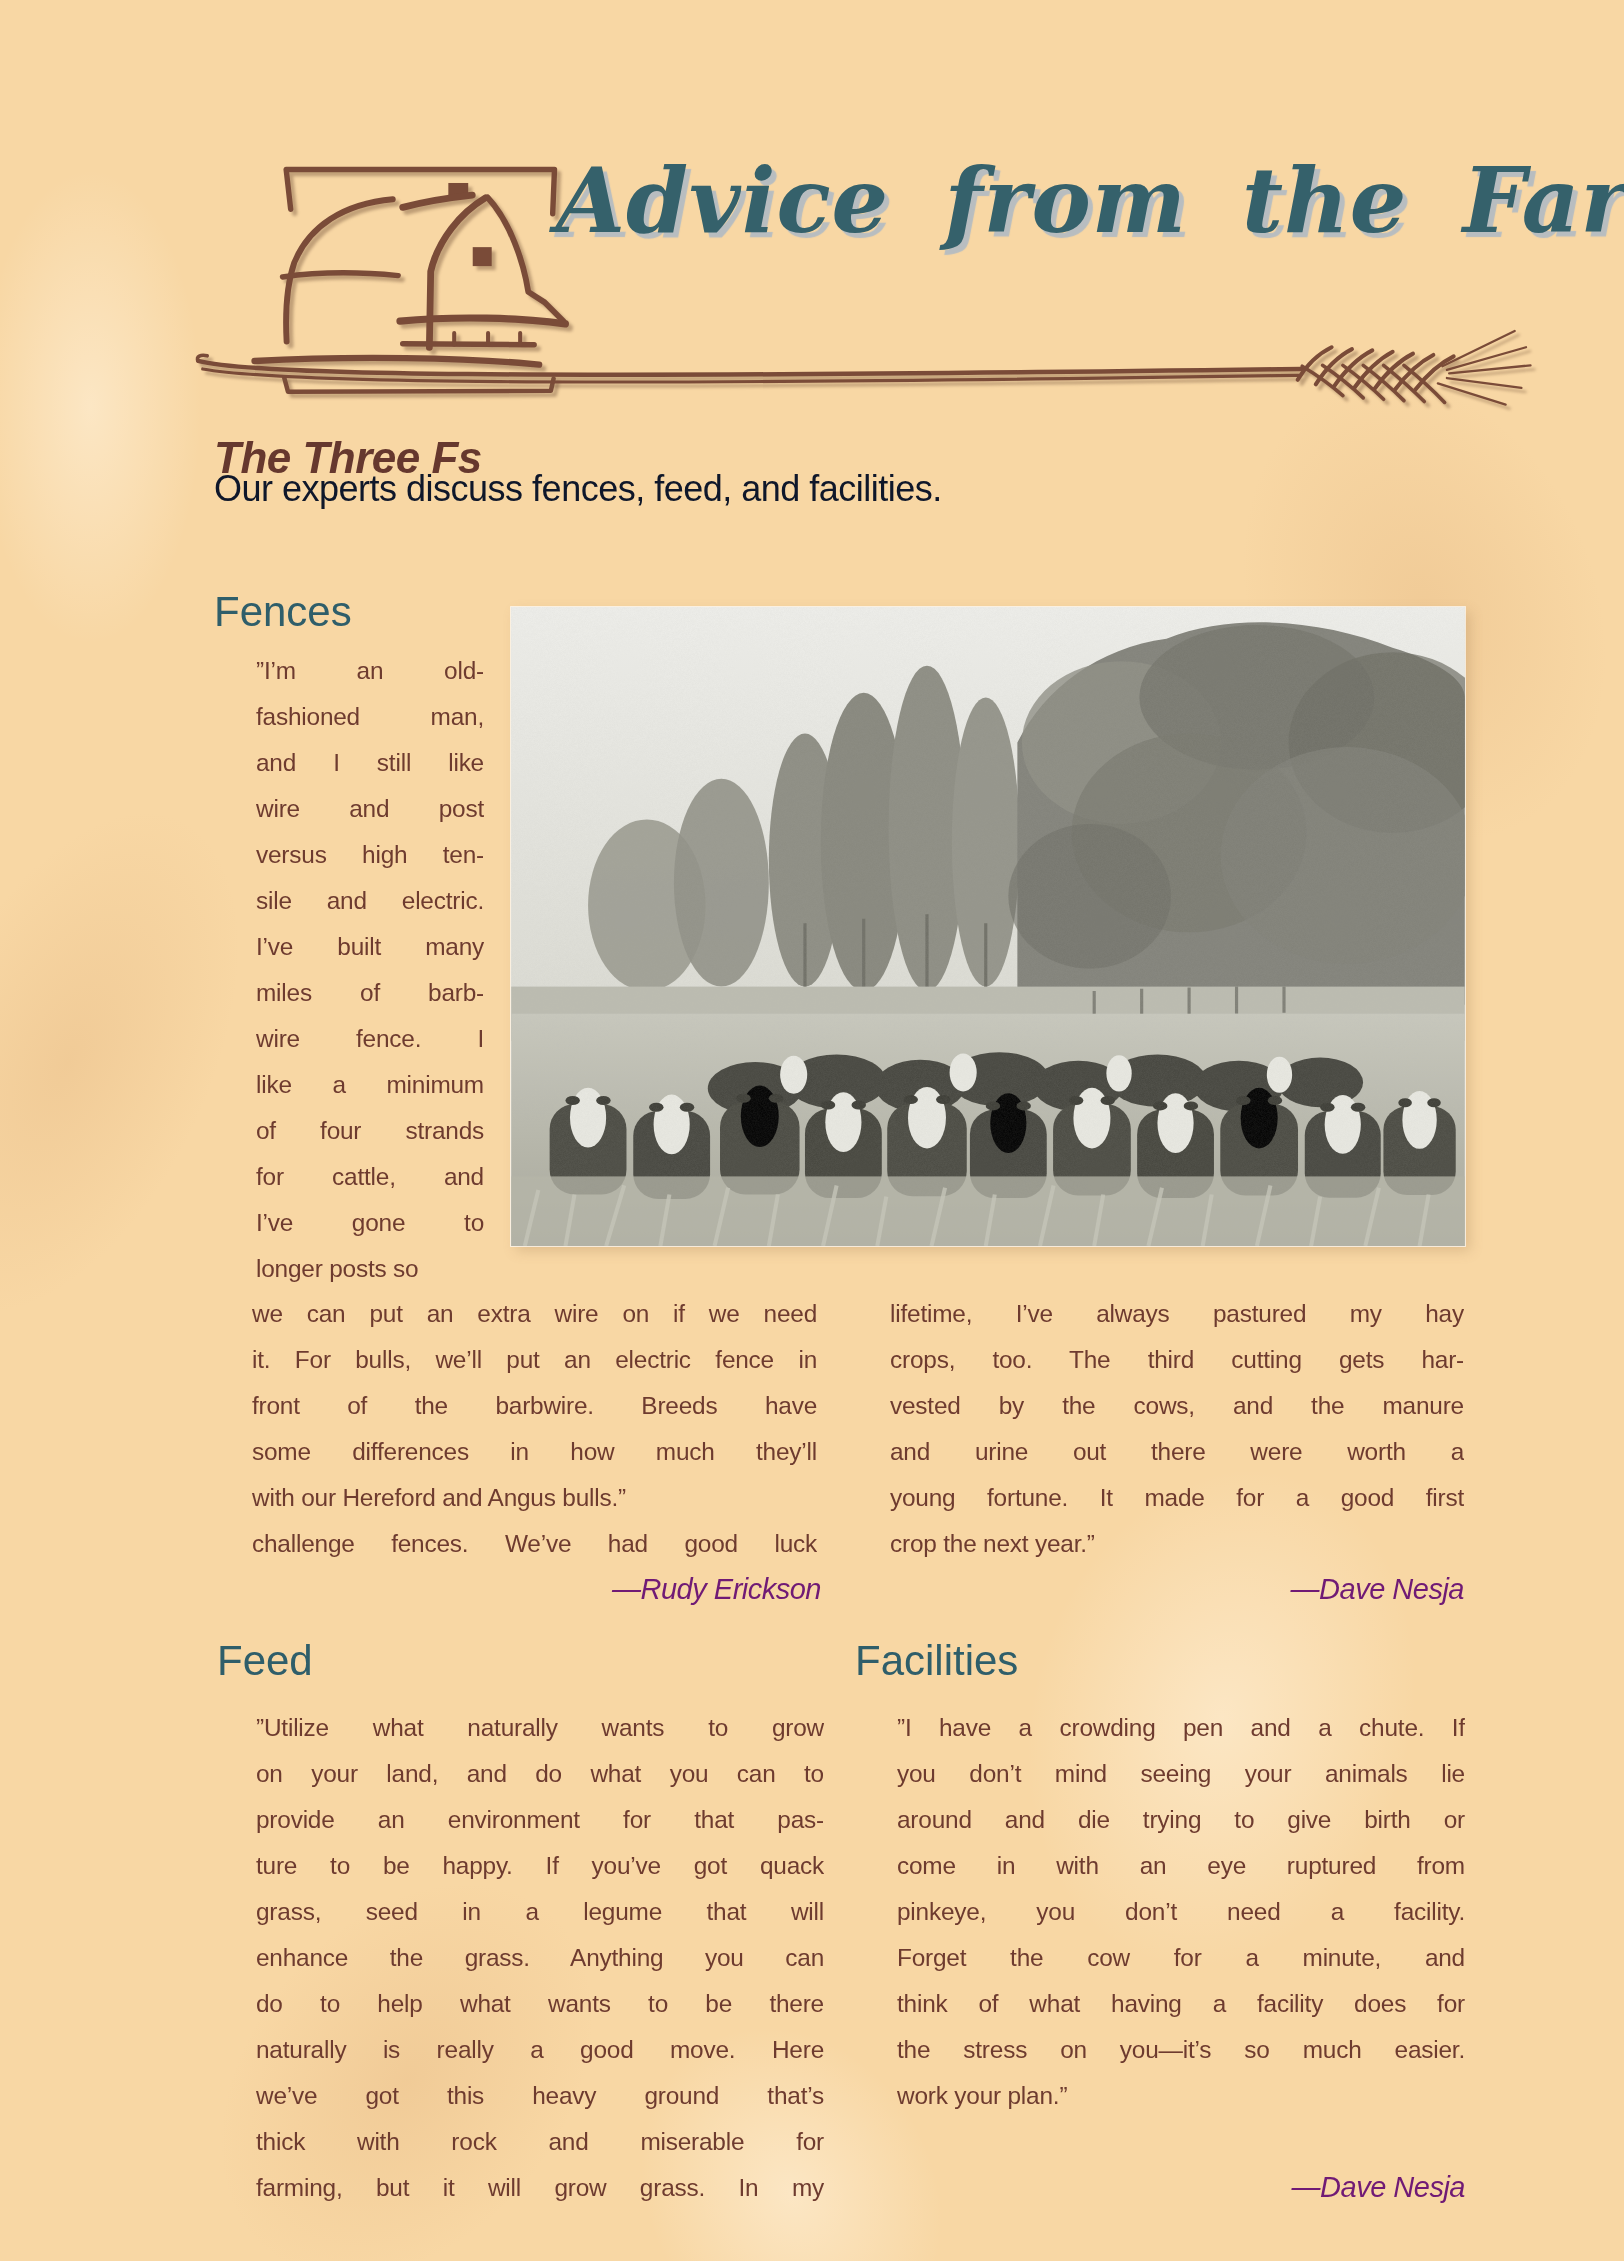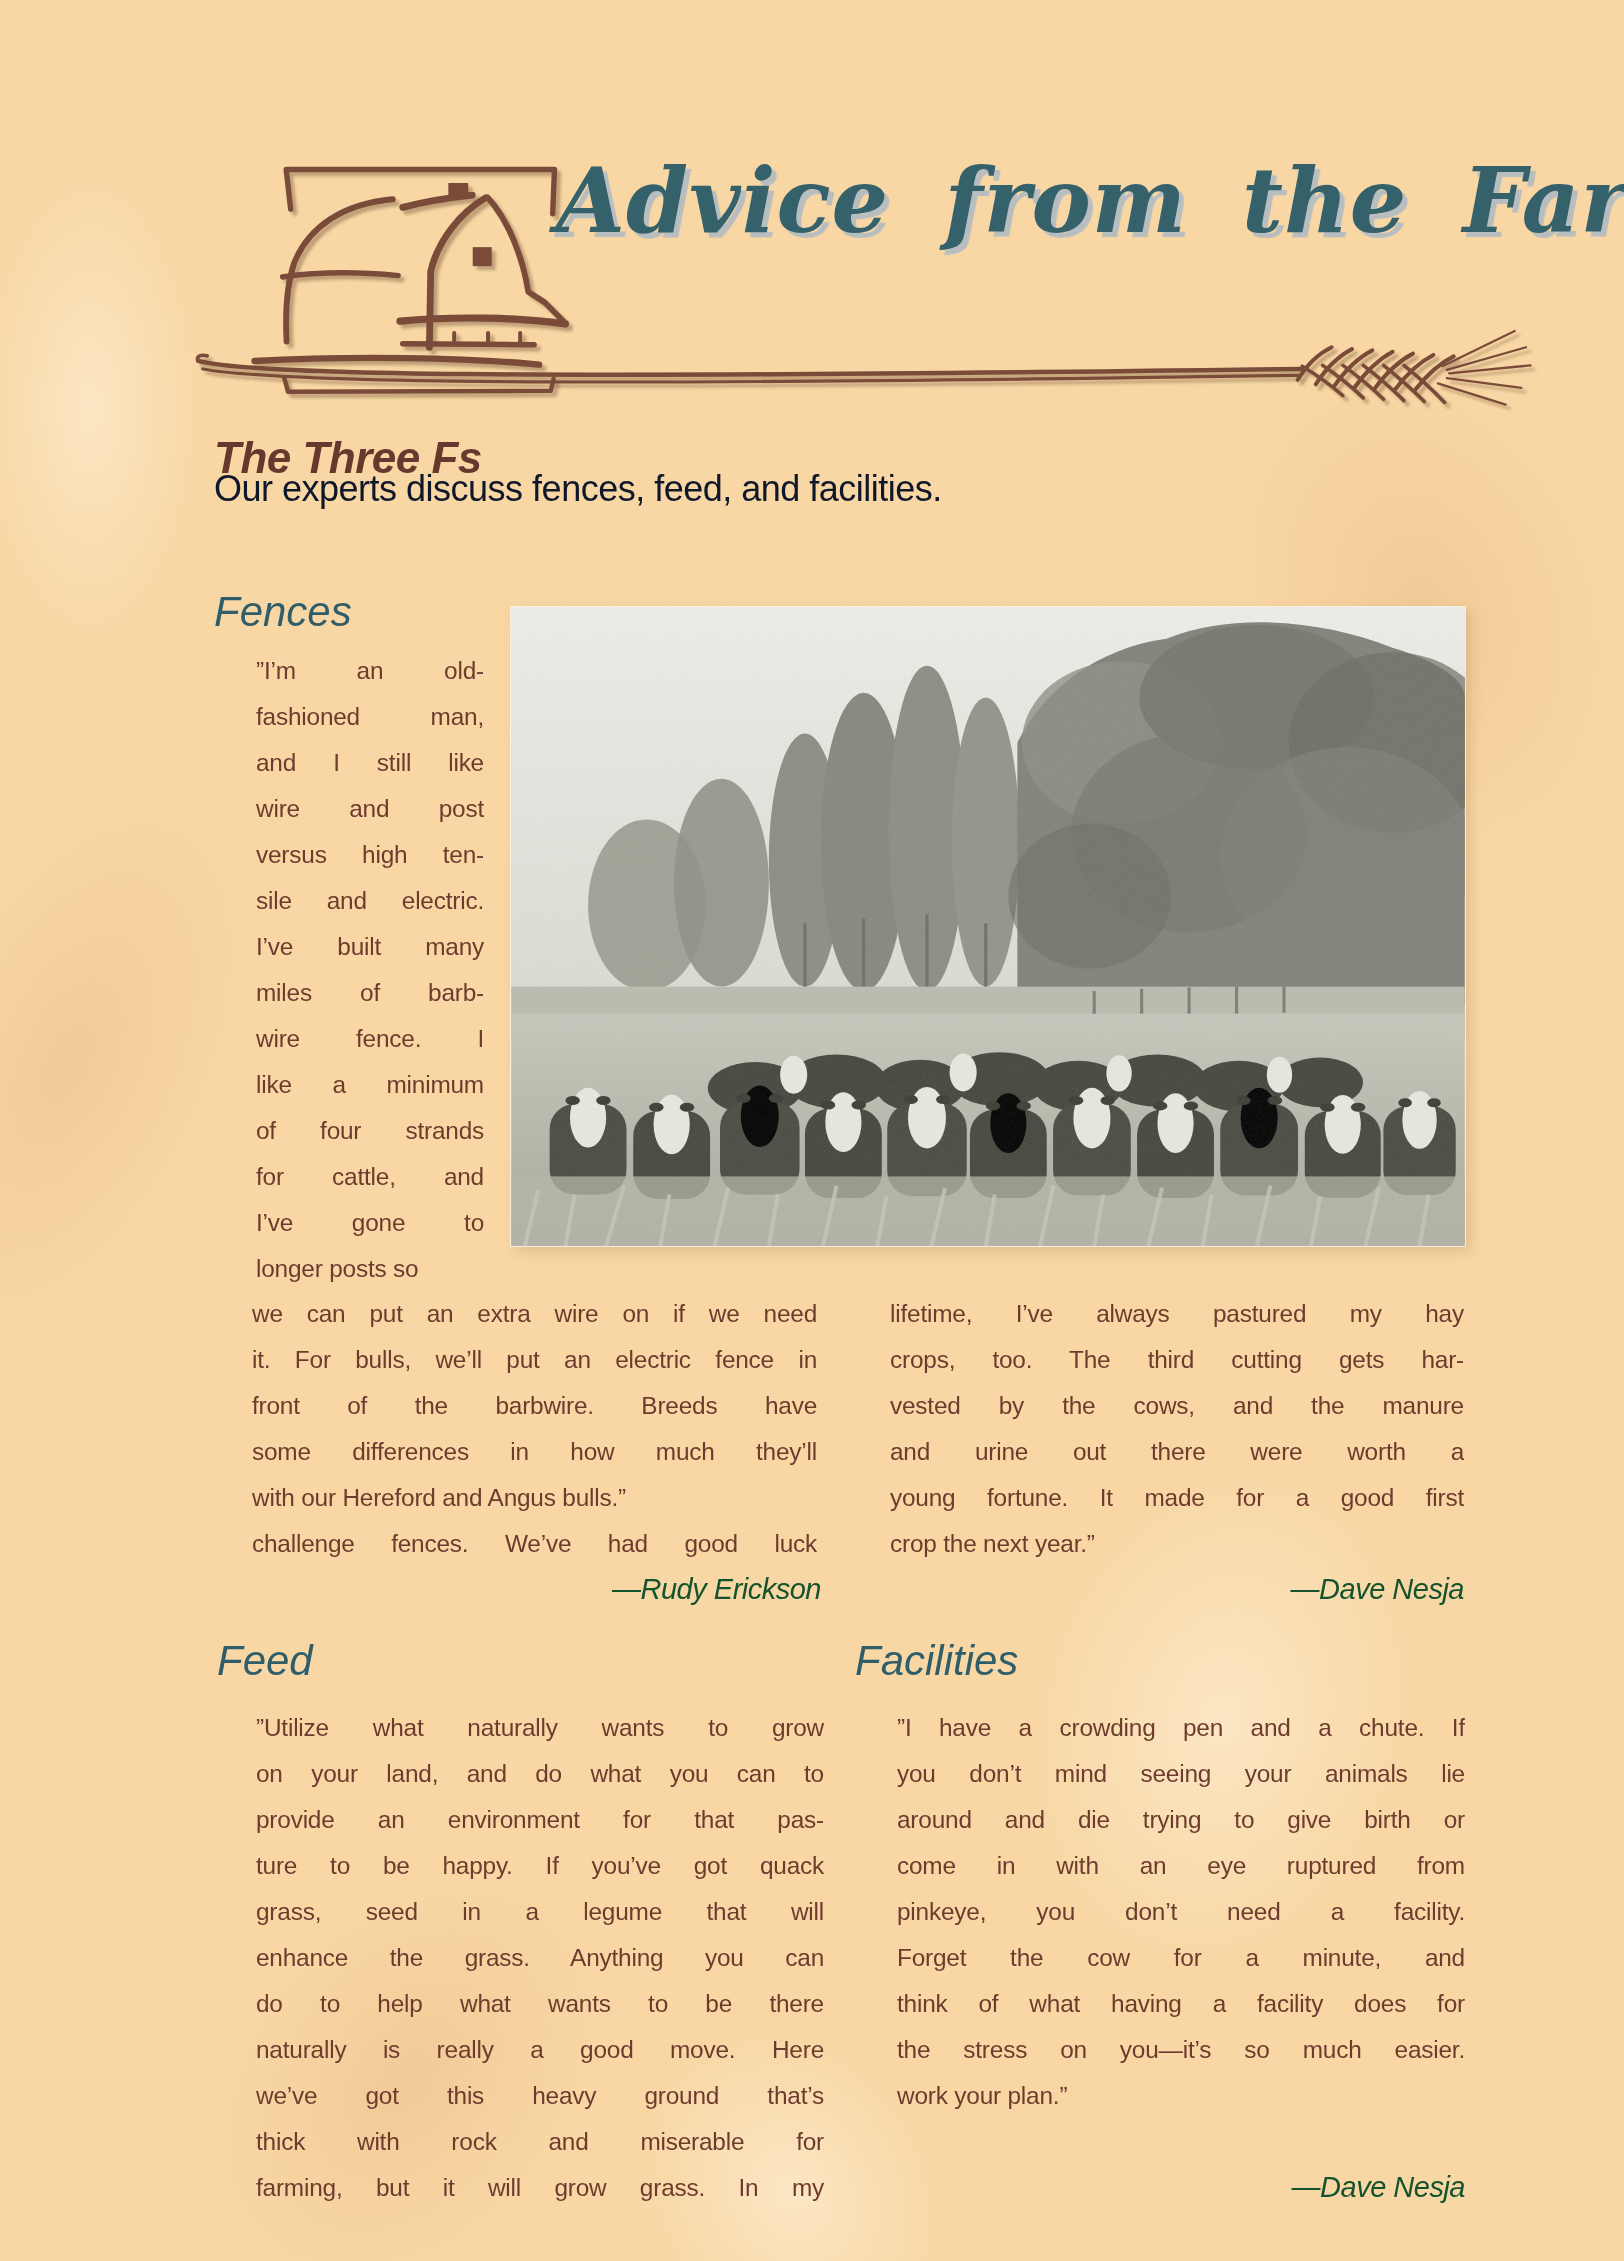--- a/index.html
+++ b/index.html
@@ -36,40 +36,40 @@
     font-size:44px;font-weight:700;font-style:italic;
     letter-spacing:-0.5px;color:#66382e;text-align:right;
   }
   .subtitle{
     position:absolute;left:214px;top:468px;
     font-size:36px;color:#0f172a;letter-spacing:-0.5px;
   }
 
   .sec-heading{
     position:absolute;
-    font-size:42px;font-style:italic;
+    font-size:42px;
     color:#2f5e6a;letter-spacing:0px;
   }
   .h-fences{left:214px;top:588px;}
   .h-feed{left:217px;top:1637px;}
   .h-facilities{left:855px;top:1637px;}
 
   .textcol{position:absolute;font-size:24.4px;letter-spacing:-0.2px;}
   .tline{height:46px;line-height:46px;text-align:justify;text-align-last:justify;overflow:hidden;}
   .tline.last{text-align-last:left;}
 
   .col-narrow{left:256px;top:648px;width:228px;}
   .col-wide{left:252px;top:1291px;width:565px;}
   .col-right{left:890px;top:1291px;width:574px;}
   .col-feed{left:256px;top:1705px;width:568px;}
   .col-facilities{left:897px;top:1705px;width:568px;}
 
   .attribution{
     position:absolute;font-size:29px;font-style:italic;
-    color:#14532d;text-align:right;letter-spacing:-0.5px;
+    color:#701a75;text-align:right;letter-spacing:-0.5px;
   }
   .attr-rudy{left:256px;top:1573px;width:565px;}
   .attr-dave1{left:890px;top:1573px;width:574px;}
   .attr-dave2{left:897px;top:2171px;width:568px;}
 
   .photo{
     position:absolute;left:511px;top:607px;width:954px;height:639px;
     background:#e9e9e4;
     box-shadow:0 0 0 0.9px rgba(255,255,255,0.75), 4.5px 5.4px 11.8px rgba(150,110,70,0.25);
   }

